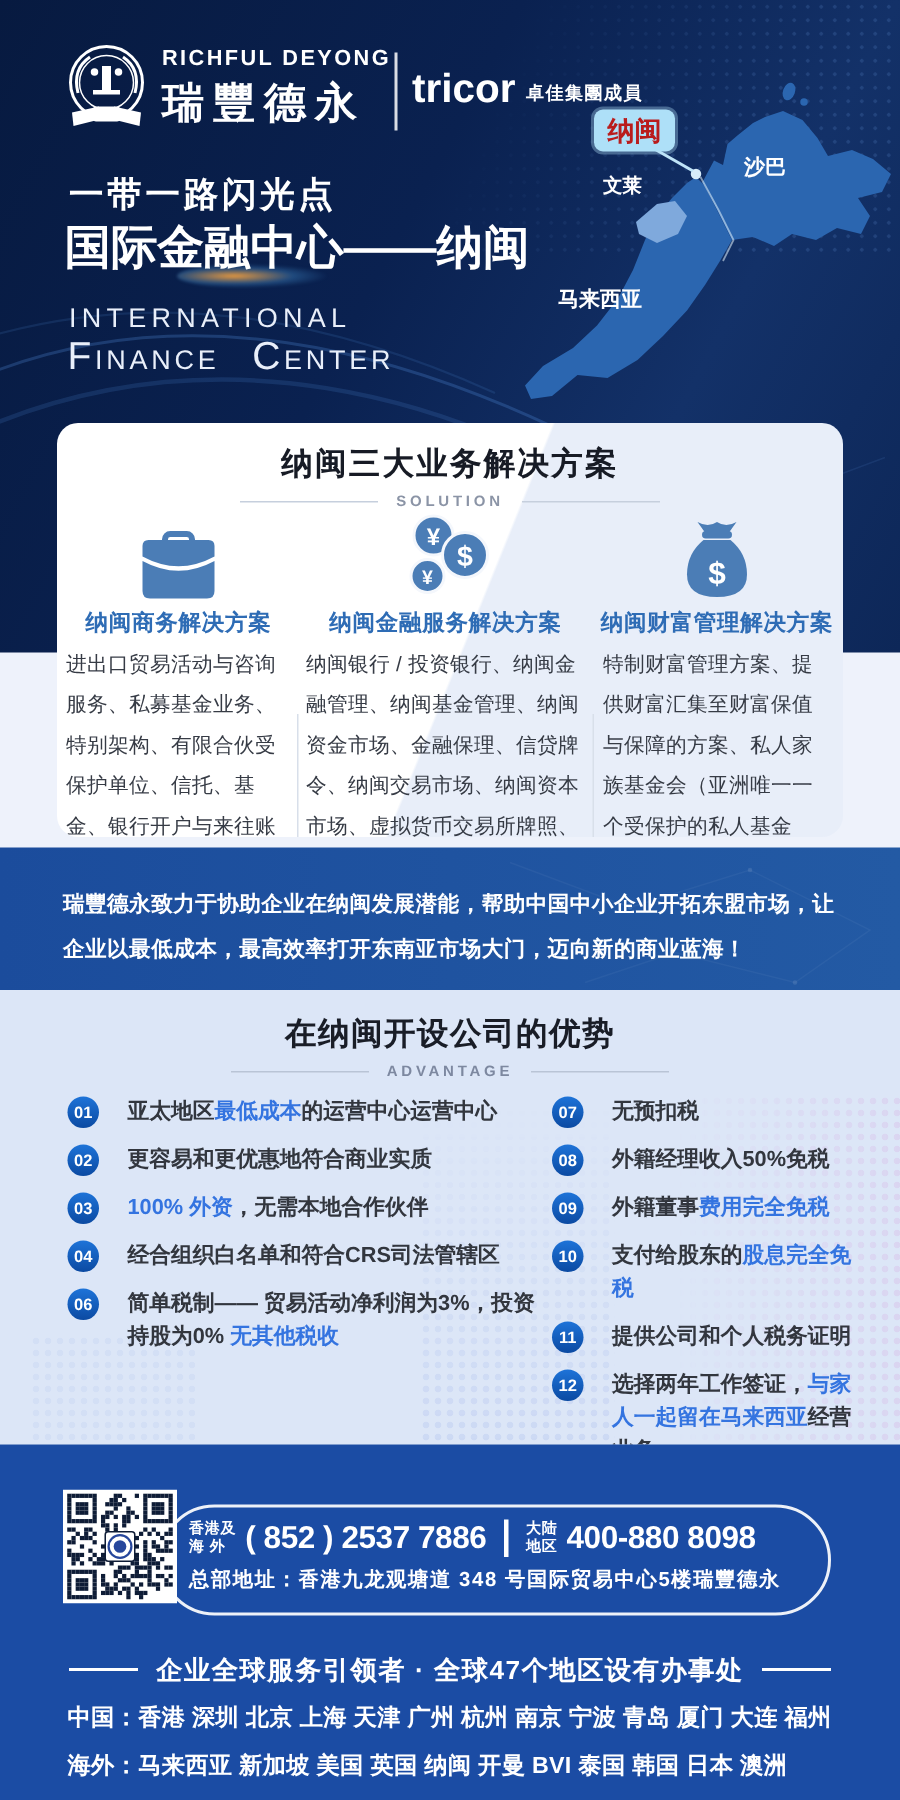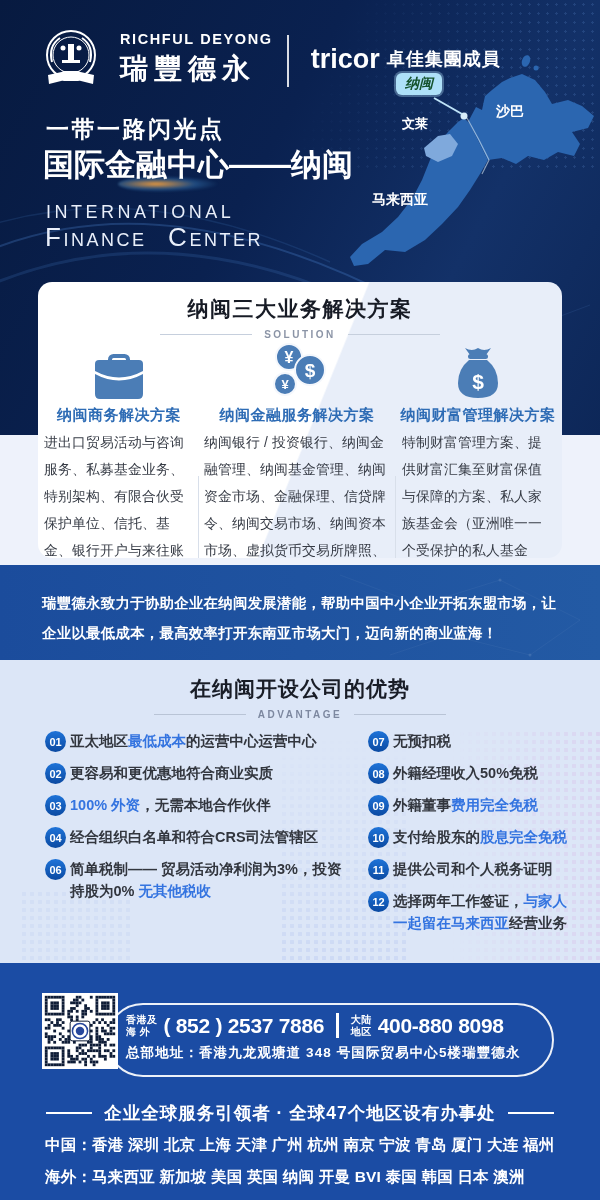--- a/index.html
+++ b/index.html
@@ -10,43 +10,43 @@
     background:linear-gradient(118deg,#071a40 0%,#0a2150 42%,#133168 72%,#0d2758 100%);}
   .hero-dots{position:absolute;right:0;top:0;width:300px;height:170px;
     background-image:radial-gradient(rgba(120,170,240,.55) 1px,transparent 1.3px);
     background-size:9px 9px;opacity:.30;
     -webkit-mask-image:linear-gradient(115deg,transparent 15%,#000 65%);
     mask-image:linear-gradient(115deg,transparent 15%,#000 65%);}
   .hero-arcs{position:absolute;left:0;top:0;width:600px;height:435px;}
   .glow{position:absolute;left:118px;top:176px;width:100px;height:16px;border-radius:50%;
     background:radial-gradient(ellipse at 38% 50%,rgba(255,165,60,.9),rgba(90,185,255,.28) 45%,transparent 72%);
     filter:blur(1px);}
-  .logo-row{position:absolute;top:28px;left:42px;display:flex;align-items:center;gap:12px;}
+  .logo-row{position:absolute;top:28px;left:42px;display:flex;align-items:center;}
   .emblem{width:58px;height:62px;flex:0 0 58px;}
   .brand{margin-left:8px;color:#fff;}
   .brand-en{font-size:14.5px;font-weight:700;letter-spacing:1.6px;}
   .brand-cn{font-size:28px;font-weight:700;letter-spacing:6px;margin-top:3px;white-space:nowrap;}
   .logo-divider{width:2px;height:52px;background:rgba(255,255,255,.85);margin:4px 10px 0 2px;}
   .tricor-wrap{display:flex;align-items:flex-end;color:#fff;padding-bottom:3px;margin-top:4px;}
   .tricor{font-size:27px;font-weight:600;letter-spacing:0;line-height:1;}
-  .tricor-sub{font-size:18px;font-weight:700;letter-spacing:1px;margin-left:7px;padding-bottom:2px;white-space:nowrap;text-align:center;}
+  .tricor-sub{font-size:12px;font-weight:700;letter-spacing:1px;margin-left:7px;padding-bottom:2px;white-space:nowrap;text-align:center;}
   .hero-sub{position:absolute;left:46px;top:114px;font-size:23px;font-weight:700;color:#fff;letter-spacing:2.5px;white-space:nowrap;}
   .hero-title{position:absolute;left:43px;top:144px;font-size:31px;font-weight:700;color:#fff;letter-spacing:0;white-space:nowrap;}
   .hero-en1{position:absolute;left:46px;top:202px;font-size:18px;font-weight:400;color:#e9effa;letter-spacing:3.5px;}
   .hero-en2{position:absolute;left:45px;top:222px;font-size:26px;font-weight:400;color:#e9effa;letter-spacing:2.5px;
     font-variant:small-caps;word-spacing:12px;}
   
   .map{position:absolute;left:330px;top:52px;width:270px;height:235px;}
   .map svg{position:absolute;left:0;top:0;}
   .map-lbl{position:absolute;color:#fff;font-weight:700;white-space:nowrap;}
   .lbl-brunei{left:72px;top:63px;font-size:13px;}
   .lbl-sabah{left:166px;top:51px;font-size:14px;}
   .lbl-malaysia{left:42px;top:139px;font-size:14px;}
-  .map-tag{position:absolute;left:66px;top:21px;background:#aee0f8;color:#14532d;font-size:14px;font-weight:700;
-    padding:2px 9px;border-radius:6px;box-shadow:0 0 0 2px rgba(180,225,250,.35);font-style:italic;}
+  .map-tag{position:absolute;left:66px;top:21px;background:#aee0f8;color:#b91c1c;font-size:18px;font-weight:700;
+    padding:2px 9px;border-radius:6px;box-shadow:0 0 0 2px rgba(180,225,250,.35);}
   
   .card{position:absolute;left:38px;top:282px;width:524px;height:276px;border-radius:14px;
     background:linear-gradient(112deg,#ffffff 52%,#e8eef9 52.3%);overflow:hidden;z-index:2;}
   .card h2{margin:0;text-align:center;padding-top:13px;font-size:21px;font-weight:700;color:#171b25;letter-spacing:1.5px;}
   .tagrow{display:flex;align-items:center;justify-content:center;gap:12px;margin-top:6px;}
   .tagrow i{display:block;width:92px;height:1px;background:#c6cfdd;}
   .tagrow span{font-size:10px;font-weight:700;color:#8b94a6;letter-spacing:2.5px;}
   .cols{display:flex;margin-top:8px;padding:0 4px;}
   .col{display:flex;flex-direction:column;align-items:center;}
   .col-1{flex:0 0 154px;}.col-2{flex:0 0 192px;}.col-3{flex:1;}
@@ -66,21 +66,21 @@
   .advantage .tagrow i{background:#b9c4d6;}
   .advantage .tagrow span{color:#7d88a0;}
   .deco{position:absolute;background-image:radial-gradient(circle,rgba(130,155,230,.55) 2.1px,transparent 2.4px);
     background-size:8px 8px;opacity:.30;}
   .deco-pink{background-image:radial-gradient(circle,rgba(210,140,215,.6) 2.1px,transparent 2.4px);
     -webkit-mask-image:linear-gradient(90deg,transparent,#000);mask-image:linear-gradient(90deg,transparent,#000);}
   .deco-mid{-webkit-mask-image:linear-gradient(0deg,#000,transparent);mask-image:linear-gradient(0deg,#000,transparent);}
   .adv-cols{position:absolute;top:70px;left:45px;display:flex;}
   .adv-col{width:323px;display:flex;flex-direction:column;gap:10px;}
   .adv-col.right{width:210px;}
-  .adv-item{display:flex;align-items:flex-start;gap:4px;}
+  .adv-item{display:flex;align-items:flex-start;gap:19px;}
   .adv-badge{flex:0 0 21px;height:21px;border-radius:50%;background:linear-gradient(180deg,#1e73d8,#0b4aa2);
     color:#fff;font-size:11px;font-weight:700;display:flex;align-items:center;justify-content:center;margin-top:1px;}
   .adv-text{font-size:14.5px;line-height:22px;font-weight:600;color:#32363e;width:274px;}
   .right .adv-text{width:178px;}
   .hl{color:#3474e0;}
   
   .footer{position:absolute;top:963px;left:0;width:600px;height:237px;background:#1b4ca4;}
   .pill{position:absolute;left:106px;top:40px;width:448px;height:74px;border:2px solid rgba(255,255,255,.92);
     border-radius:40px;box-sizing:border-box;color:#fff;}
   .phone-row{display:flex;align-items:center;margin:8px 0 0 18px;gap:6px;}

